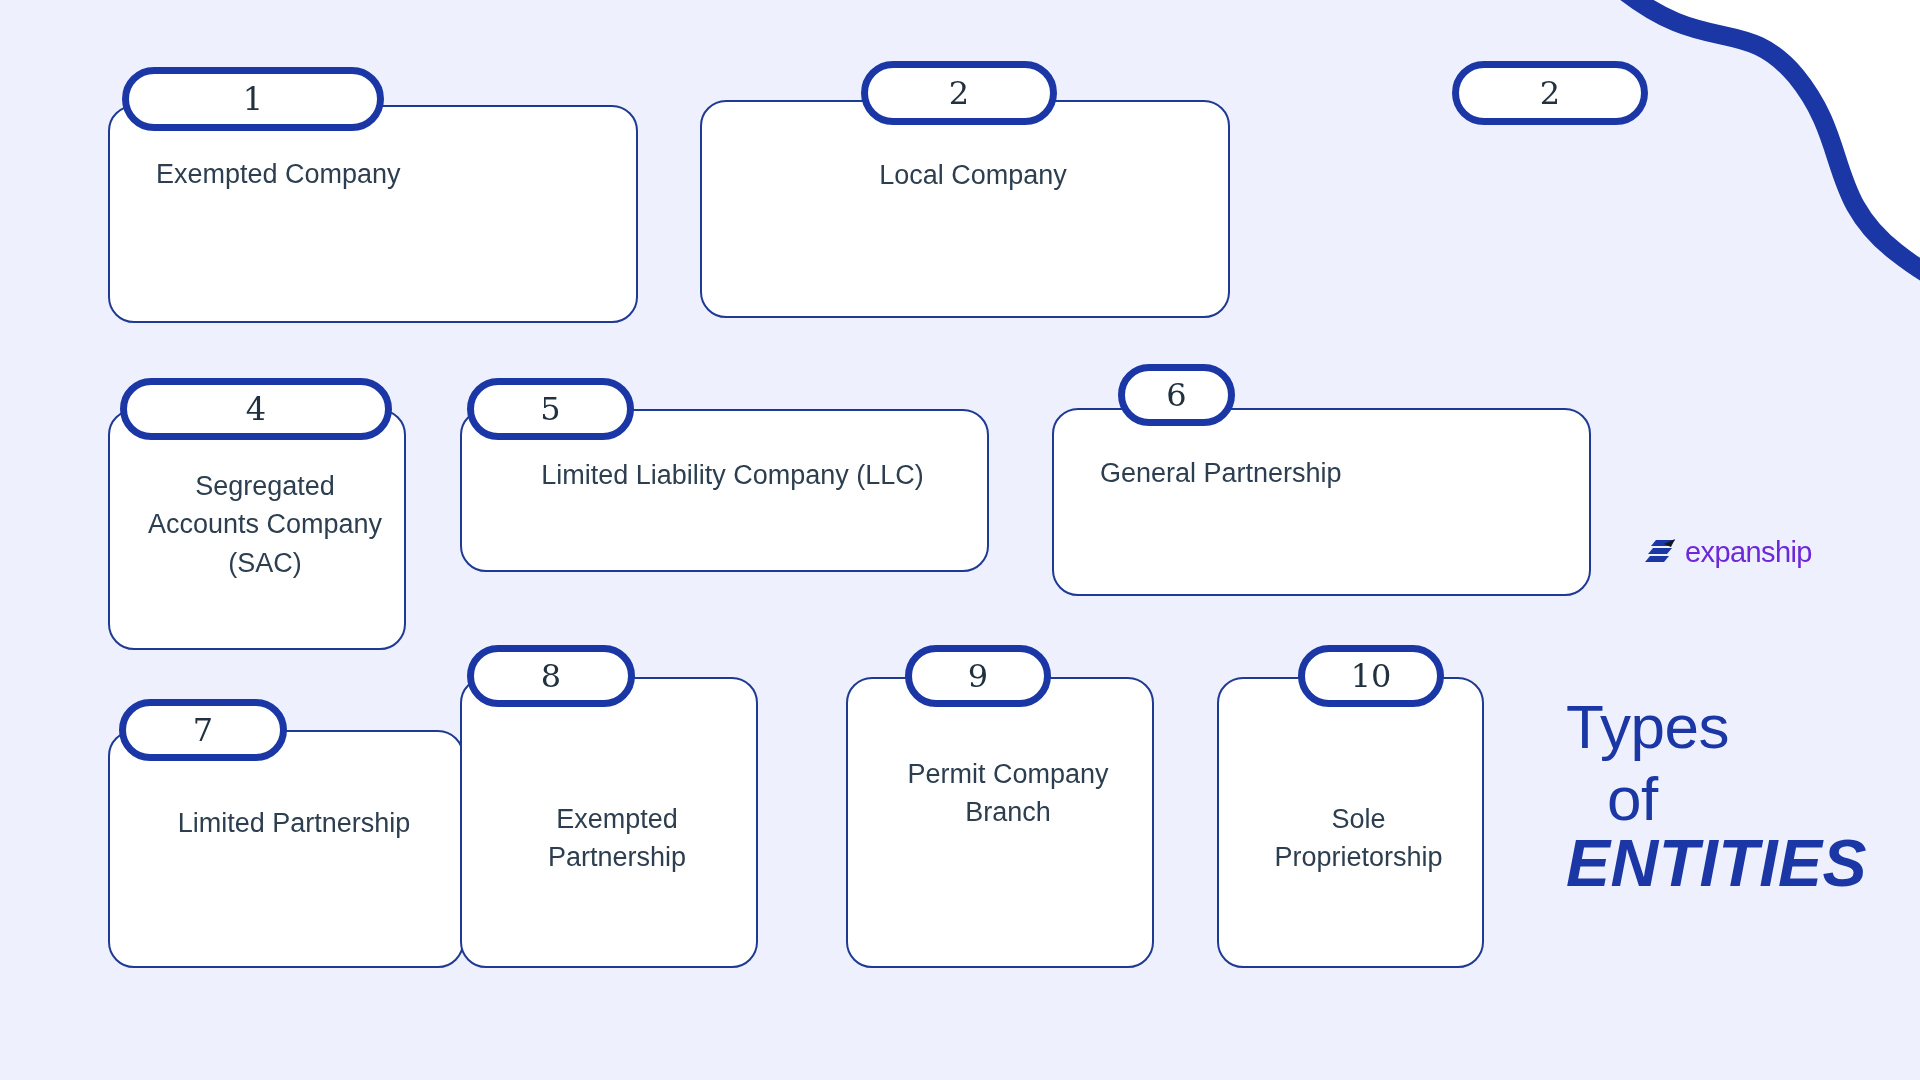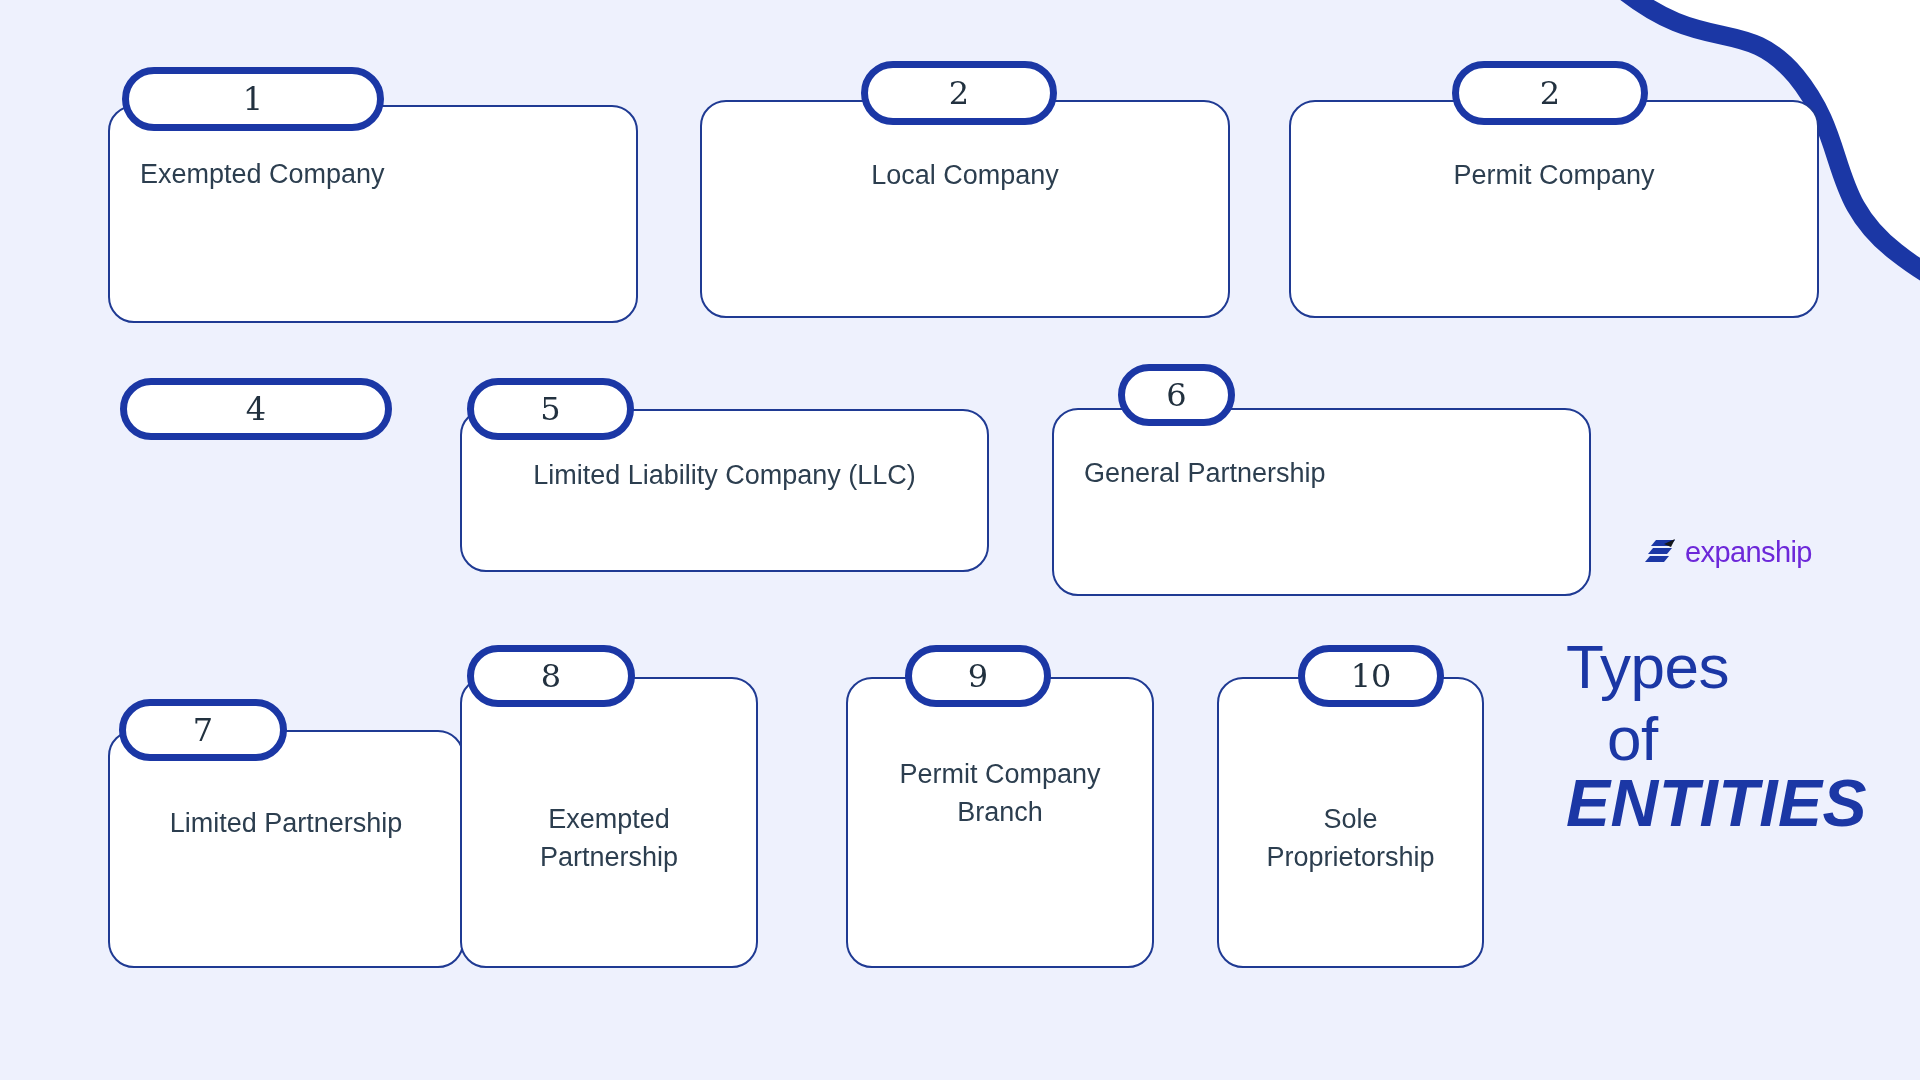--- a/index.html
+++ b/index.html
@@ -31,21 +31,21 @@
 
   .card {
     position:absolute;
     background:#ffffff;
     border:2px solid #1f3a93;
     border-radius:26px;
   }
 
   .card-label {
     position:absolute;
-    left:0; right:0;
+    left:16px; right:0;
     text-align:center;
     color:#2c3e4f;
     font-size:27px;
     line-height:1.42;
     padding:0 18px;
   }
   .card-label.left-align { text-align:left; padding-left:30px; }
 
   
   .badge {
@@ -59,21 +59,21 @@
     color:#22313f;
     font-size:32px;
     font-family:"DejaVu Serif", serif;
     z-index:5;
   }
 
   
   #title-block {
     position:absolute;
     left:1566px;
-    top:636px;
+    top:696px;
     width:340px;
     color:#1b37a5;
     line-height:1.0;
   }
   #title-block .t-line {
     font-size:62px;
     font-weight:400;
     letter-spacing:-0.5px;
     display:block;
   }
@@ -119,27 +119,27 @@
     <span>1</span>
   </div>
 
   <div class="card" style="left:700px; top:100px; width:530px; height:218px;">
     <div class="card-label" style="top:54px;">Local Company</div>
   </div>
   <div class="badge" style="left:861px; top:61px; width:196px; height:64px;">
     <span>2</span>
   </div>
 
-  <div class="card" style="left:1289px; top:100px; width:530px; height:218px;">
-    <div class="card-label" style="top:54px;">Permit Company</div>
-  </div>
   <div class="badge" style="left:1452px; top:61px; width:196px; height:64px;">
     <span>2</span>
   </div>
 
+  <div class="card" style="left:108px; top:409px; width:298px; height:241px;">
+    <div class="card-label" style="top:56px;">Segregated Accounts Company (SAC)</div>
+  </div>
   <div class="badge" style="left:120px; top:378px; width:272px; height:62px;">
     <span>4</span>
   </div>
 
   <div class="card" style="left:460px; top:409px; width:529px; height:163px;">
     <div class="card-label" style="top:45px;">Limited Liability Company (LLC)</div>
   </div>
   <div class="badge" style="left:467px; top:378px; width:167px; height:62px;">
     <span>5</span>
   </div>

